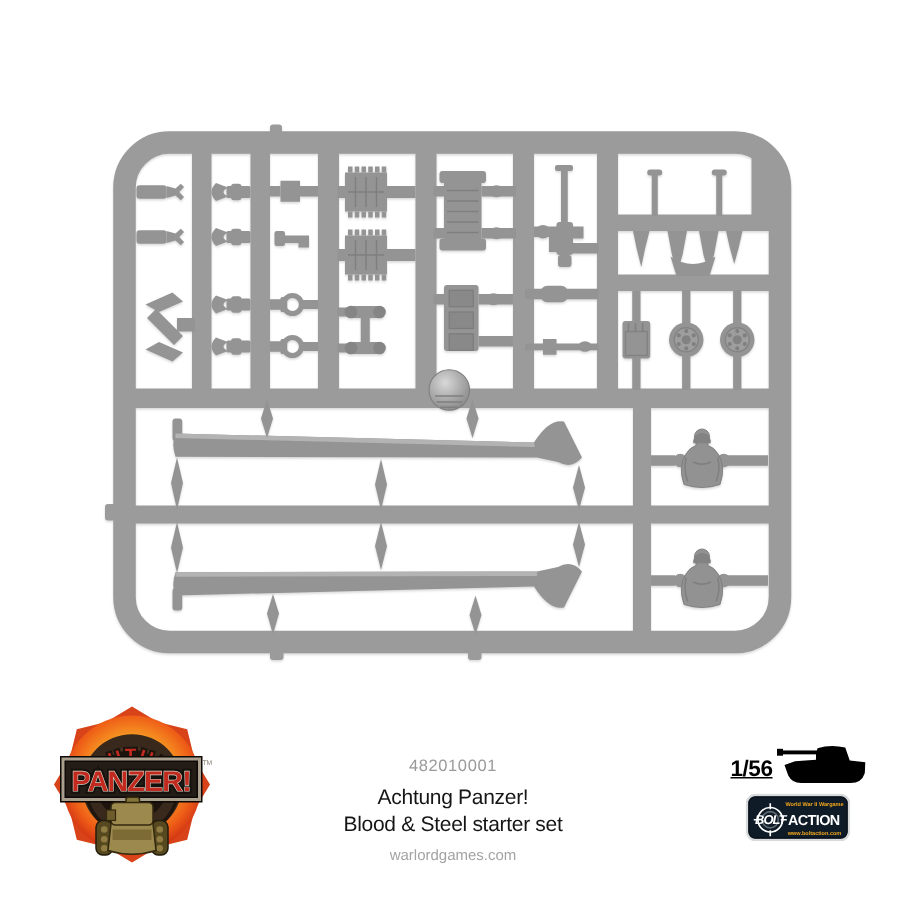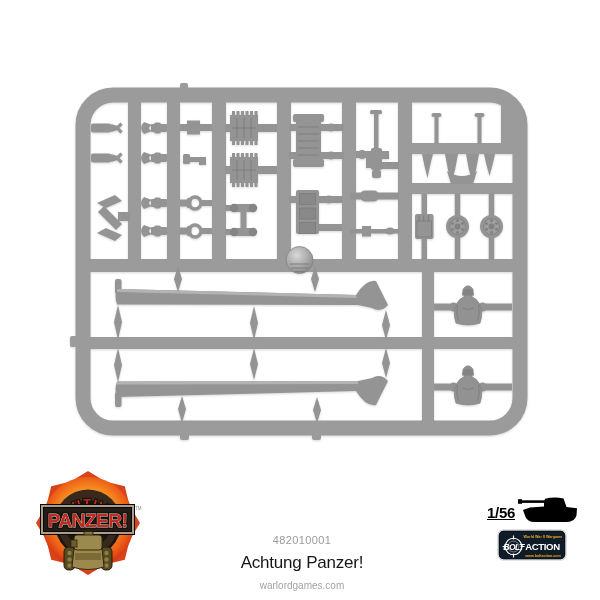--- a/index.html
+++ b/index.html
@@ -6,23 +6,23 @@
   .canvas{position:relative;width:600px;height:600px;background:#ffffff;
           font-family:"Liberation Sans",sans-serif;overflow:hidden;}
   .sprue-svg{position:absolute;left:0;top:0;filter:drop-shadow(0.5px 1px 0.8px rgba(0,0,0,.16));}
   .runner{fill:#9b9b9b;}
   .part{fill:#949494;}
   .part-d{fill:#858585;}
   .part-l{fill:#b3b3b3;}
   .detail{stroke:#7f7f7f;stroke-width:1;fill:none;}
 
   .ap-logo{position:absolute;left:28px;top:461px;width:122px;height:126px;}
-  .center-text{position:absolute;left:150px;top:534px;width:304px;text-align:center;}
+  .center-text{position:absolute;left:150px;top:505px;width:304px;text-align:center;}
   .center-text .code{font-size:11px;color:#9a9a9a;letter-spacing:.4px;}
-  .center-text .name{margin-top:6px;font-size:17px;line-height:1.26;color:#161616;letter-spacing:-.2px;}
+  .center-text .name{margin-top:6px;font-size:14px;line-height:1.26;color:#161616;letter-spacing:-.2px;}
   .center-text .site{margin-top:7px;font-size:10px;color:#a3a3a3;}
   .scale-block{position:absolute;left:487px;top:496px;display:flex;align-items:flex-end;gap:3px;text-decoration:underline;}
   .scale-block .scale{font-size:15px;font-weight:600;color:#000;margin-bottom:2px;letter-spacing:-.3px;}
   .bolt-logo{position:absolute;left:497px;top:529px;width:70px;height:32px;}
 
   text{font-family:"Liberation Sans",sans-serif;}
   .arc-word{font-size:12.5px;font-weight:bold;fill:#c22a20;stroke:#1c130c;stroke-width:2.6px;paint-order:stroke;letter-spacing:1px;}
   .banner-word-out{font-size:19px;font-weight:bold;fill:none;stroke:#14100b;stroke-width:3.4px;letter-spacing:-.5px;}
   .banner-word{font-size:19px;font-weight:bold;fill:#c22a20;stroke:#d9d3c5;stroke-width:.8px;paint-order:stroke;letter-spacing:-.5px;}
   .tm{font-size:4.5px;fill:#8b8478;}
@@ -326,20 +326,21 @@
       <rect x="47" y="92" width="26" height="7" fill="#7c6b34"></rect>
       <rect x="56" y="70.5" width="9" height="6" rx="1.5" fill="#85743a" stroke="#33290f" stroke-width="1"></rect>
       <rect x="46" y="74" width="28" height="15" rx="3" fill="#9c894d" stroke="#33290f" stroke-width="1"></rect>
       <rect x="43" y="79" width="6" height="7" fill="#6d5d2c" stroke="#33290f" stroke-width=".8"></rect>
     </g>
   </svg>
 
   <div class="center-text">
     <div class="code">482010001</div>
     <div class="name">Achtung Panzer!</div>
+    <div class="name" style="margin-top:0">Blood &amp; Steel starter set</div>
     <div class="site">warlordgames.com</div>
   </div>
 
   <div class="scale-block">
     <span class="scale">1/56</span>
     <svg width="59" height="27" viewBox="0 0 59 27">
       <rect x="0" y="3.2" width="4" height="4.6" fill="#000"></rect>
       <rect x="3.5" y="4.3" width="24" height="2.6" fill="#000"></rect>
       <path fill="#000" d="M26 6.5 L27 2.8 Q36 0.2 45.5 2.4 L48.5 11 L59 12.2 L58.5 19.5 Q56.5 26 49 26 L16 26 Q10 26 7.5 21 L5 14 L12 11.5 L26 10.5 Z"></path>
     </svg>

